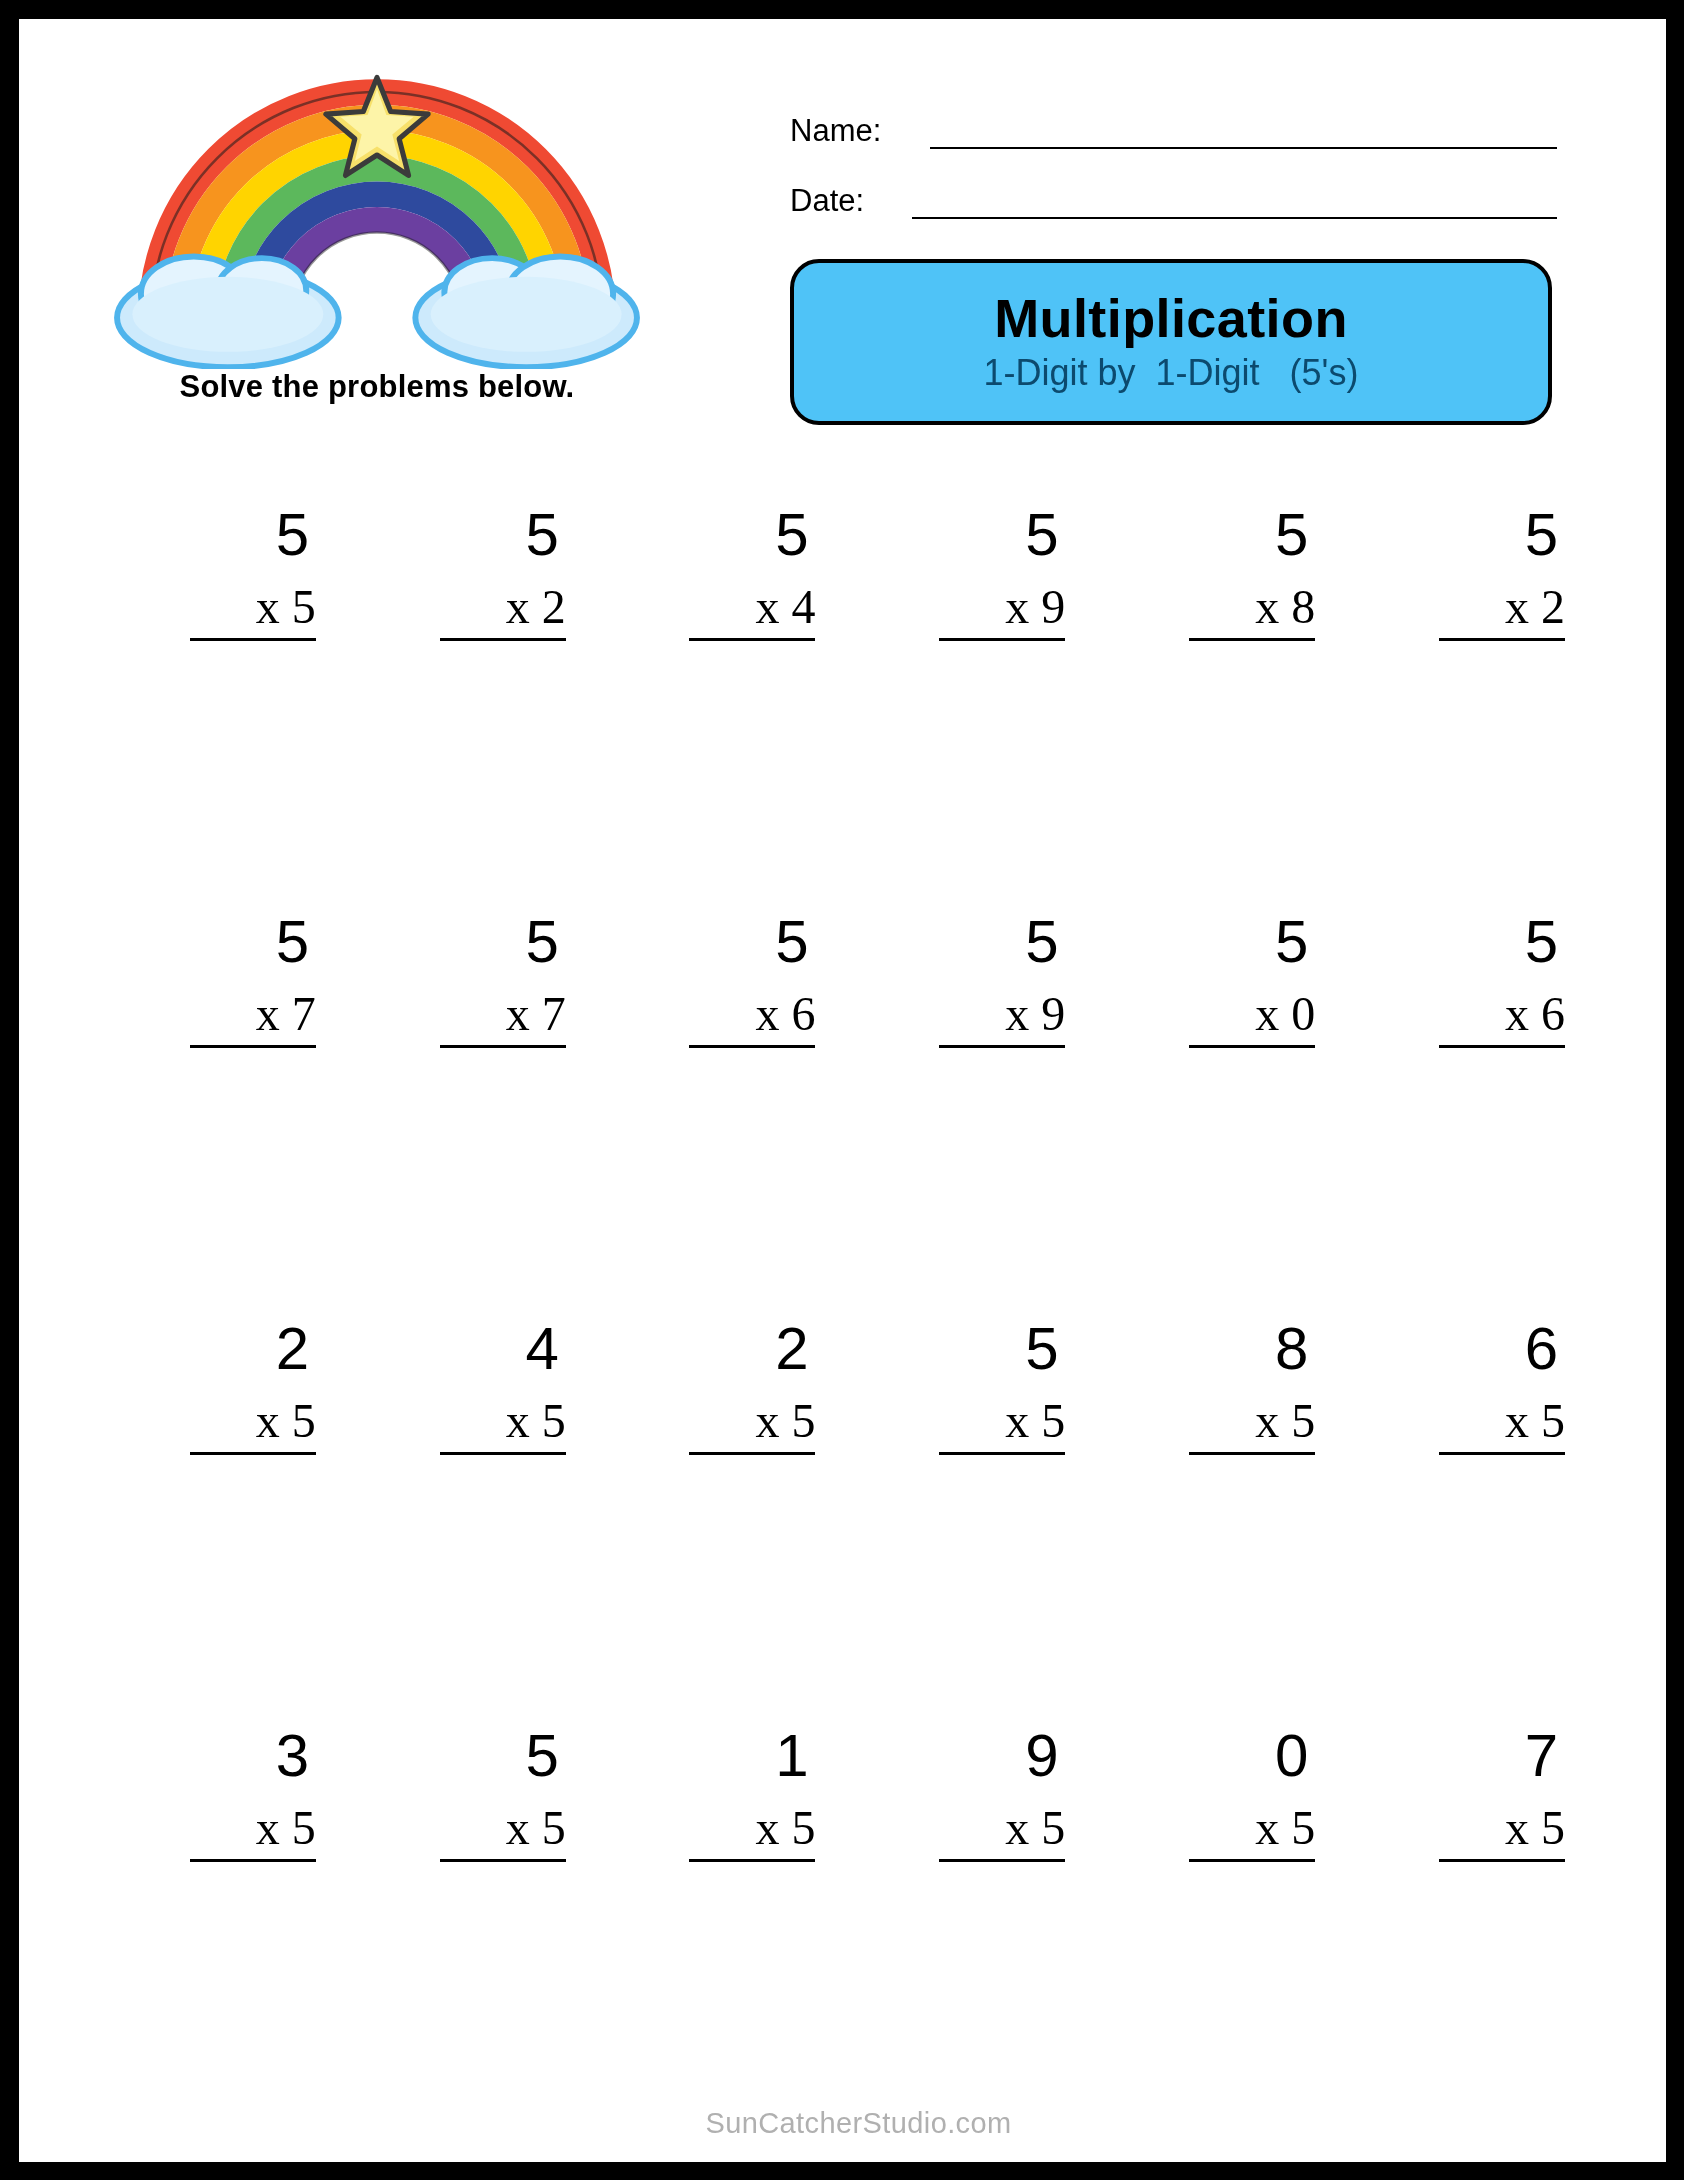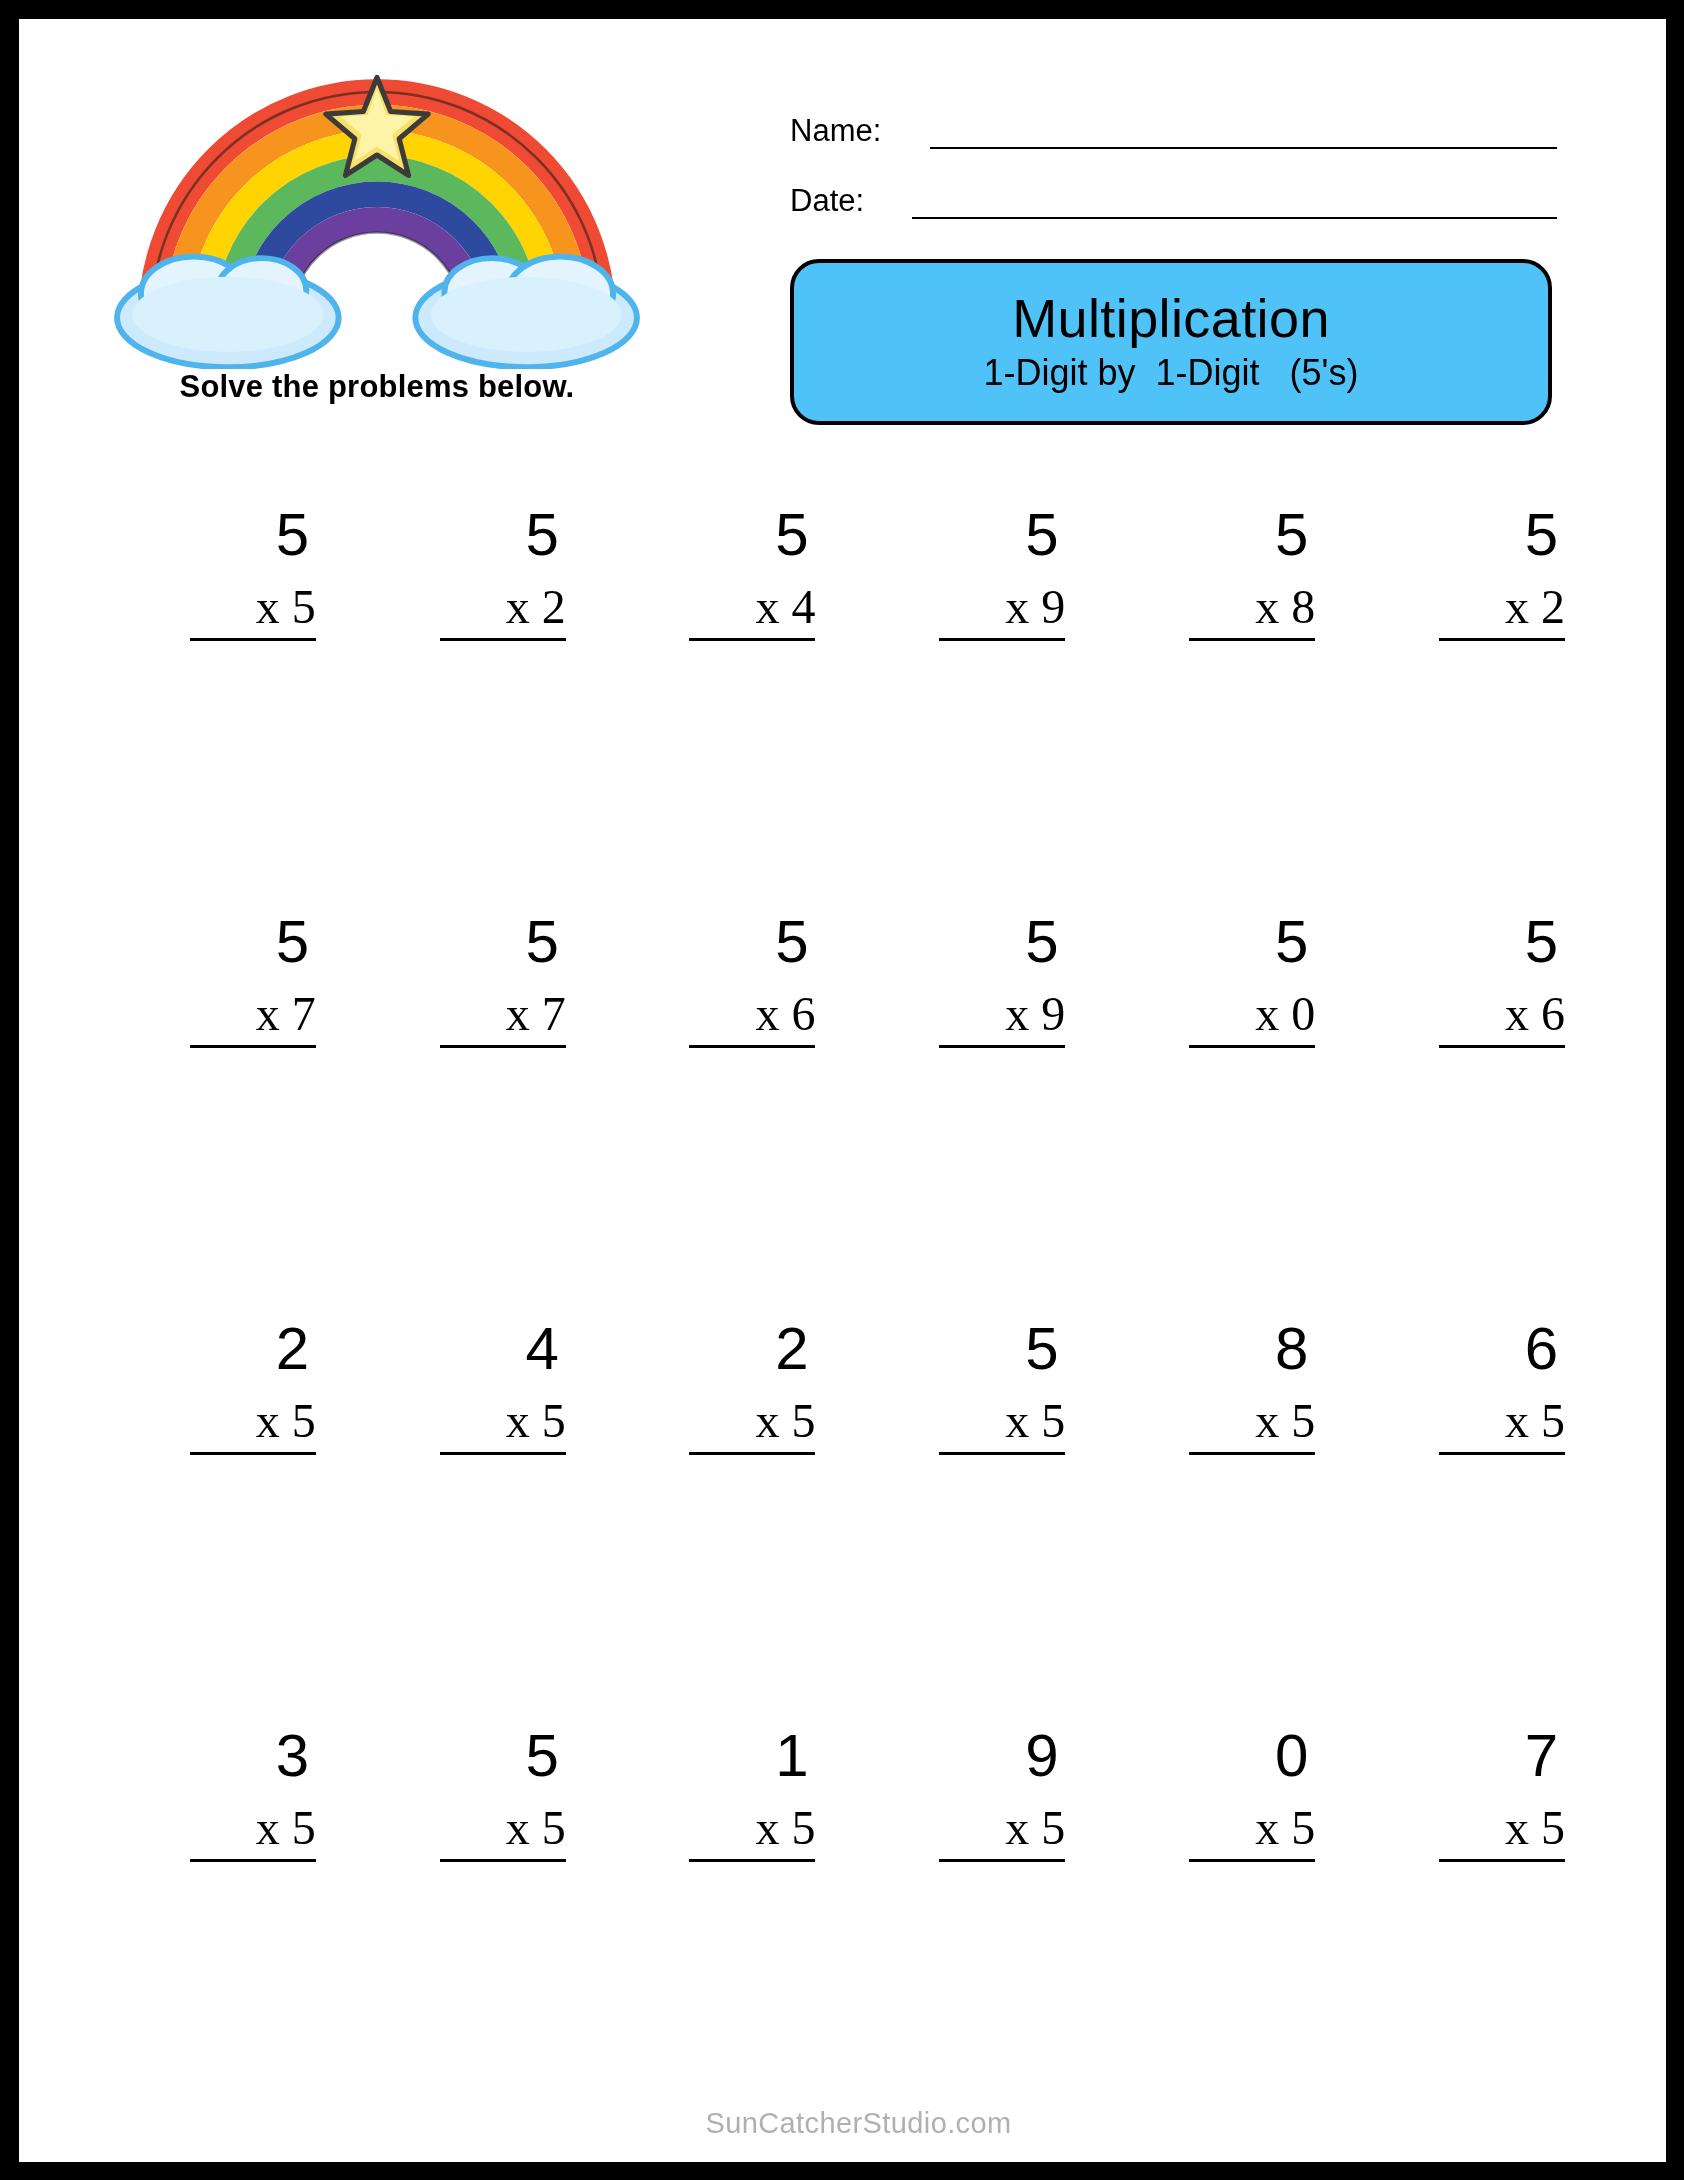--- a/index.html
+++ b/index.html
@@ -85,28 +85,28 @@
     background: #4fc3f7;
     border: 4.3px solid #000;
     border-radius: 29px;
     display: flex;
     flex-direction: column;
     align-items: center;
     justify-content: center;
   }
   .title-main {
     font-size: 54px;
-    font-weight: normal;
+    font-weight: bold;
     color: #000;
     line-height: 1.05;
     letter-spacing: 0.4px;
   }
   .title-sub {
     font-size: 36px;
-    color: #000000;
+    color: #0c4a6e;
     margin-top: 5.1px;
     white-space: pre;
   }
 
   
   .grid {
     position: absolute;
     left: 81px;
     top: 486px;
     width: 1499px;

